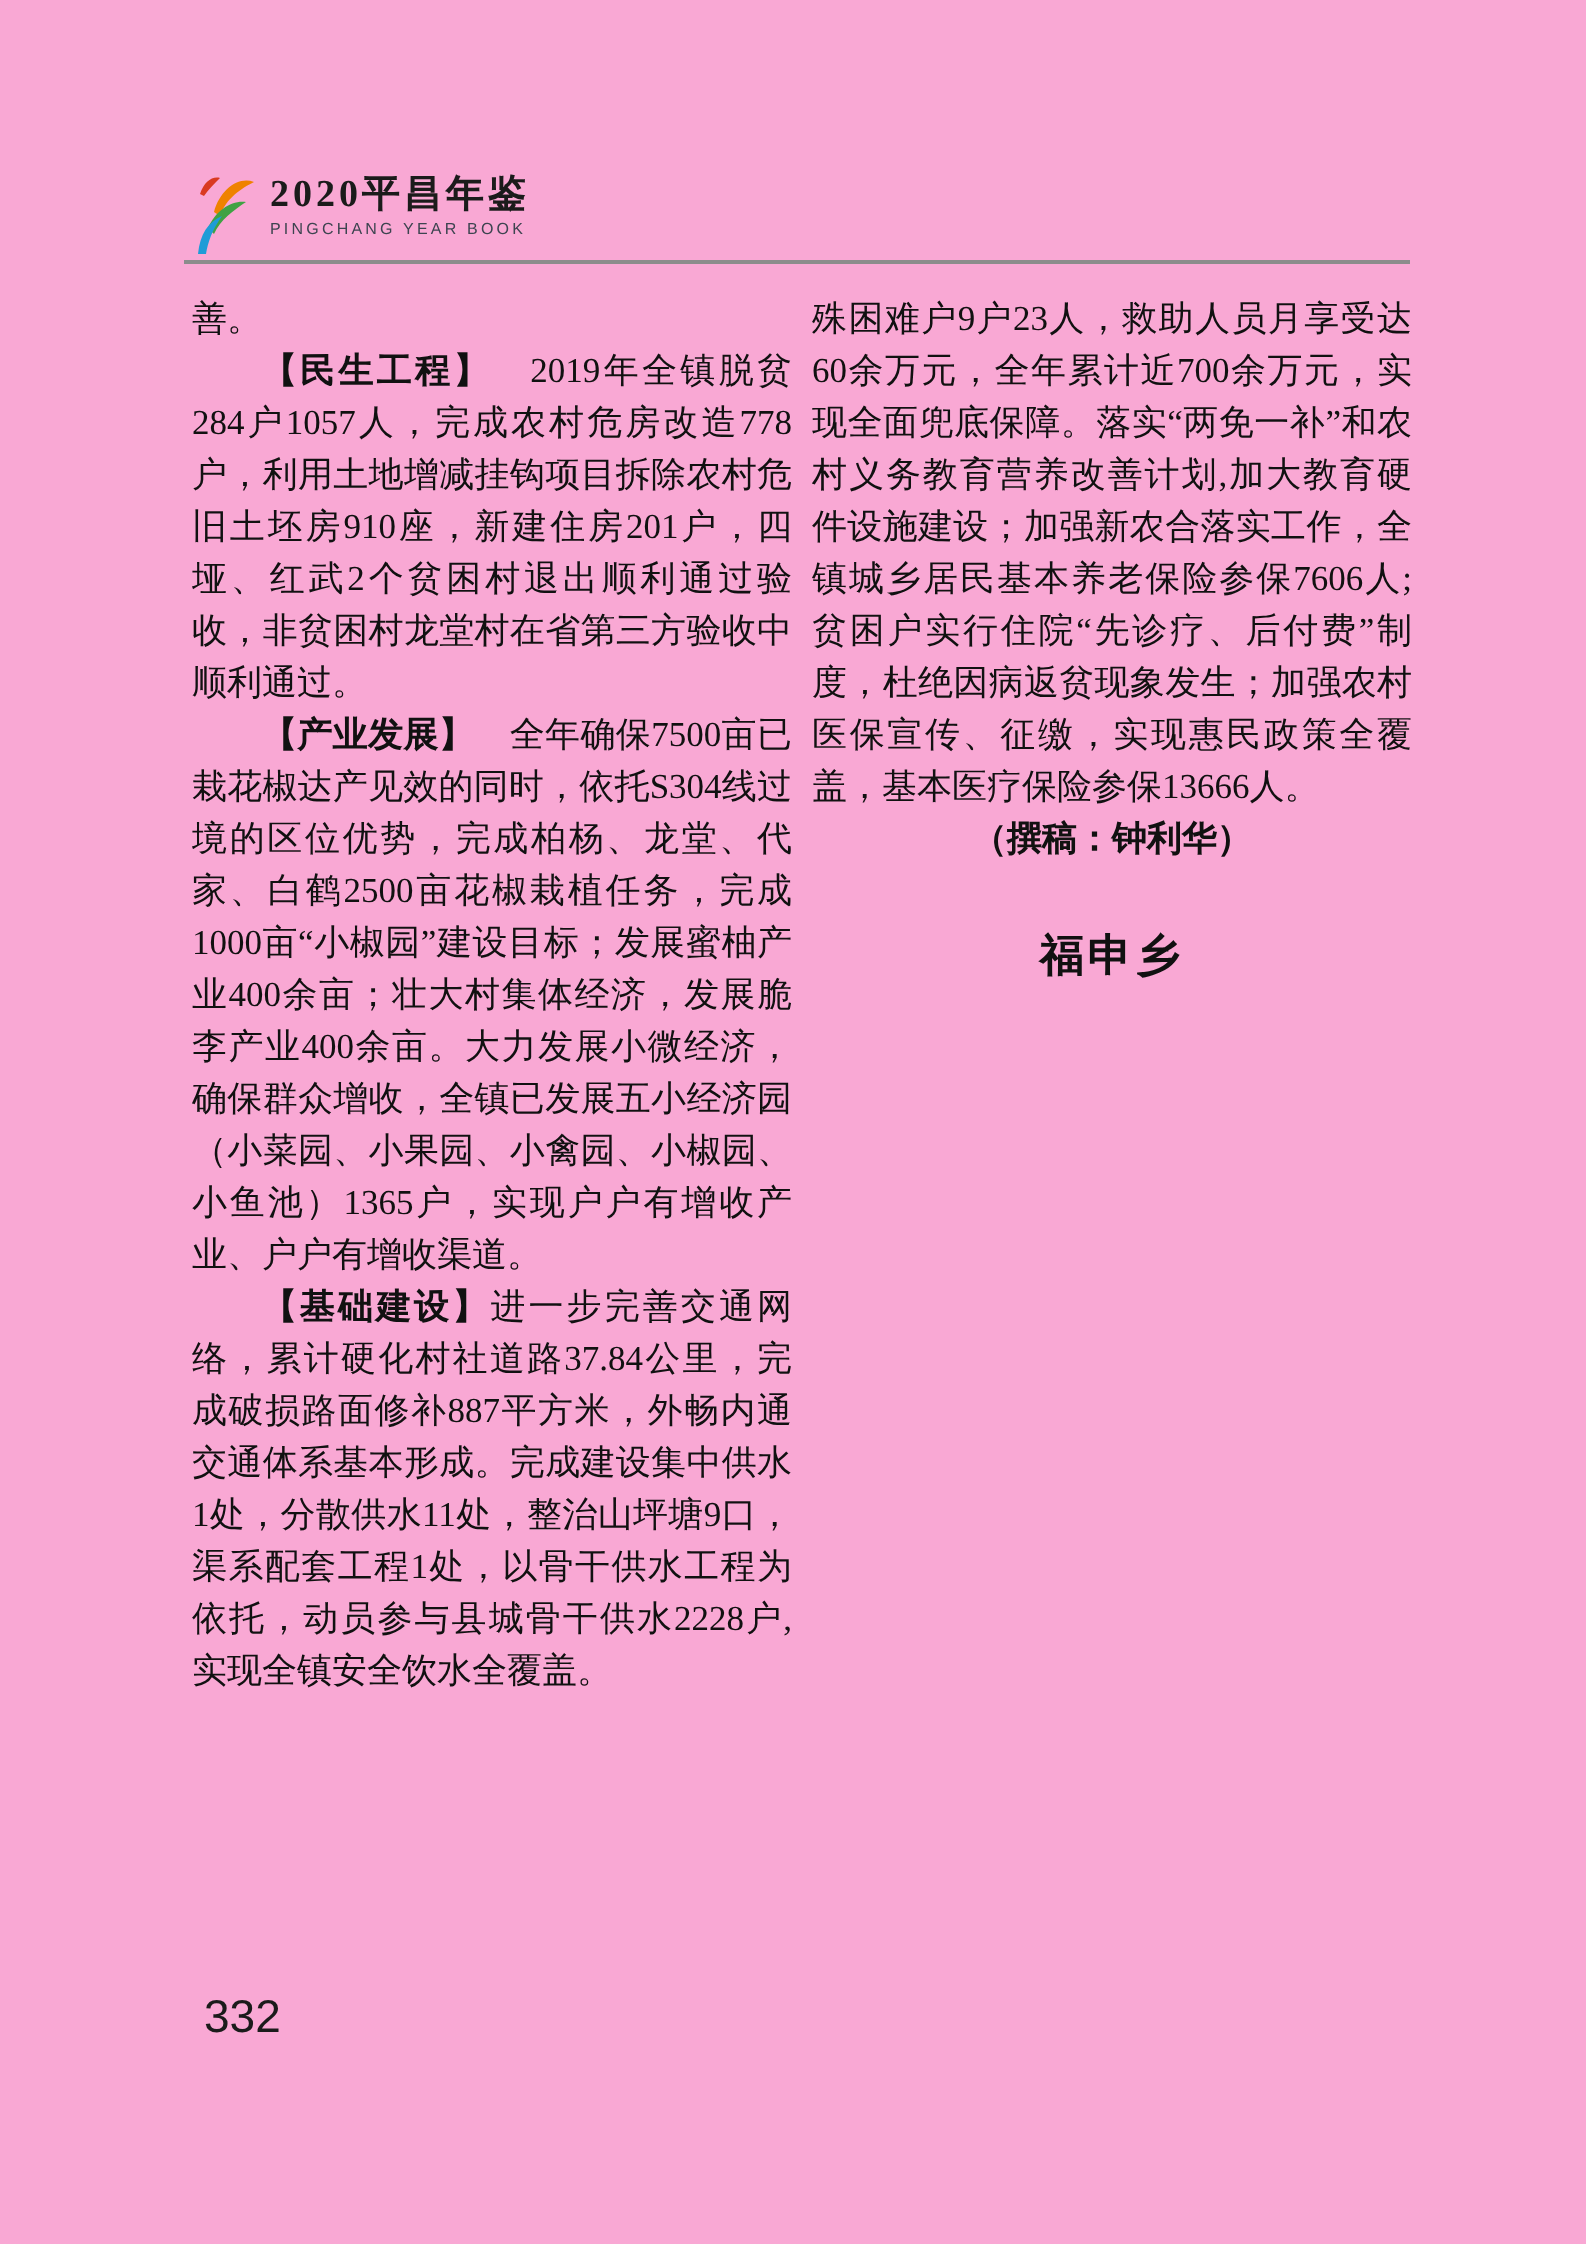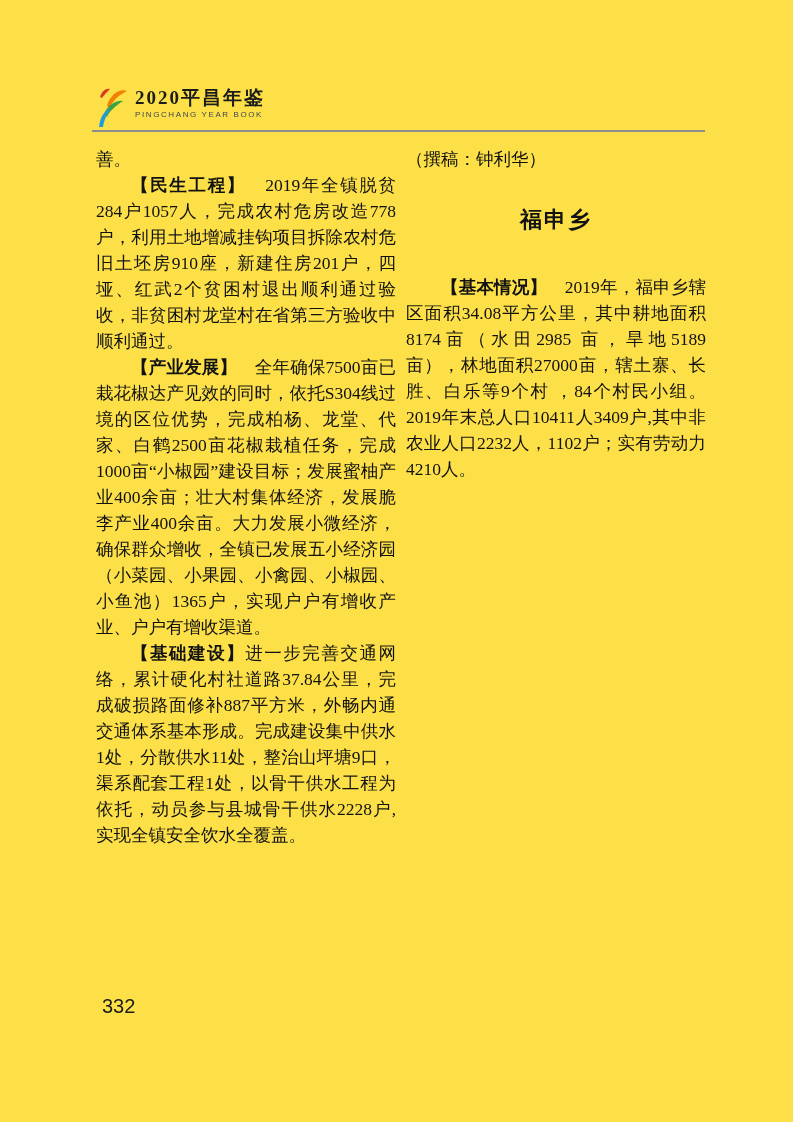--- a/index.html
+++ b/index.html
@@ -1,19 +1,19 @@
 <!DOCTYPE html>
 <html><head>
 <meta charset="utf-8">
 <style>
   html,body{margin:0;padding:0;background:#e8e8e8;}
   #page{
     position:relative;
     width:793px;height:1122px;
-    background:#fde047;
+    background:#f9a8d4;
     margin:0 auto;
     font-family:"Liberation Serif","DejaVu Serif",serif;
     color:#111;
     overflow:hidden;
   }
   
   .header{position:absolute;left:96px;top:86px;display:flex;align-items:flex-start;}
   .logo-mark{width:34px;height:42px;flex:0 0 auto;}
   .logo-text{margin-left:5px;padding-top:2px;}
   .logo-title{
@@ -35,35 +35,35 @@
     font-size:17.5px;line-height:26px;text-align:justify;
   }
   .col-left{left:96px;}
   .col-right{left:406px;}
   .col p{margin:0;}
   .indent{text-indent:2em;}
   .sec{
     font-family:"Liberation Sans","DejaVu Sans",sans-serif;
     font-weight:bold;
   }
-  .byline{text-align:left;}
+  .byline{text-align:center;font-weight:bold;}
   .section-title{
     text-align:center;
-    font-family:Liberation Serif, serif;
+    font-family:Liberation Mono, monospace;
     font-weight:bold;
     font-size:22px;
     letter-spacing:2px;
     margin:34px 0 40px 0 !important;
     line-height:28px;
   }
   
   .page-num{
     position:absolute;left:102px;top:995px;
     font-family:"Liberation Sans","DejaVu Sans",sans-serif;
-    font-size:20px;color:#1b1b1b;
+    font-size:23px;color:#1b1b1b;
   }
 </style>
 </head>
 <body>
 
 <div id="page">
 
   <div class="header">
     <span>
       <svg class="logo-mark" viewBox="0 0 34 42" xmlns="http://www.w3.org/2000/svg">
@@ -81,20 +81,20 @@
   <div class="header-rule"></div>
 
   <div class="col col-left">
     <p><span>善。</span></p>
     <p class="indent"><span class="sec">【民生工程】</span><span>　2019年全镇脱贫284户1057人，完成农村危房改造778户，利用土地增减挂钩项目拆除农村危旧土坯房910座，新建住房201户，四垭、红武2个贫困村退出顺利通过验收，非贫困村龙堂村在省第三方验收中顺利通过。</span></p>
     <p class="indent"><span class="sec">【产业发展】</span><span>　全年确保7500亩已栽花椒达产见效的同时，依托S304线过境的区位优势，完成柏杨、龙堂、代家、白鹤2500亩花椒栽植任务，完成1000亩“小椒园”建设目标；发展蜜柚产业400余亩；壮大村集体经济，发展脆李产业400余亩。大力发展小微经济，确保群众增收，全镇已发展五小经济园（小菜园、小果园、小禽园、小椒园、小鱼池）1365户，实现户户有增收产业、户户有增收渠道。</span></p>
     <p class="indent"><span class="sec">【基础建设】</span><span>进一步完善交通网络，累计硬化村社道路37.84公里，完成破损路面修补887平方米，外畅内通交通体系基本形成。完成建设集中供水1处，分散供水11处，整治山坪塘9口，渠系配套工程1处，以骨干供水工程为依托，动员参与县城骨干供水2228户,实现全镇安全饮水全覆盖。</span></p>
   </div>
 
   <div class="col col-right">
+    <p><span>殊困难户9户23人，救助人员月享受达60余万元，全年累计近700余万元，实现全面兜底保障。落实“两免一补”和农村义务教育营养改善计划,加大教育硬件设施建设；加强新农合落实工作，全镇城乡居民基本养老保险参保7606人;贫困户实行住院“先诊疗、后付费”制度，杜绝因病返贫现象发生；加强农村医保宣传、征缴，实现惠民政策全覆盖，基本医疗保险参保13666人。</span></p>
     <p class="byline">（撰稿：钟利华）</p>
     <p class="section-title">福申乡</p>
-    <p class="indent"><span class="sec">【基本情况】</span><span>　2019年，福申乡辖区面积34.08平方公里，其中耕地面积8174亩（水田2985 亩，旱地5189亩），林地面积27000亩，辖土寨、长胜、白乐等9个村 ，84个村民小组。2019年末总人口10411人3409户,其中非农业人口2232人，1102户；实有劳动力 4210人。</span></p>
   </div>
 
   <div class="page-num">332</div>
 
 </div>
 
 </body></html>

